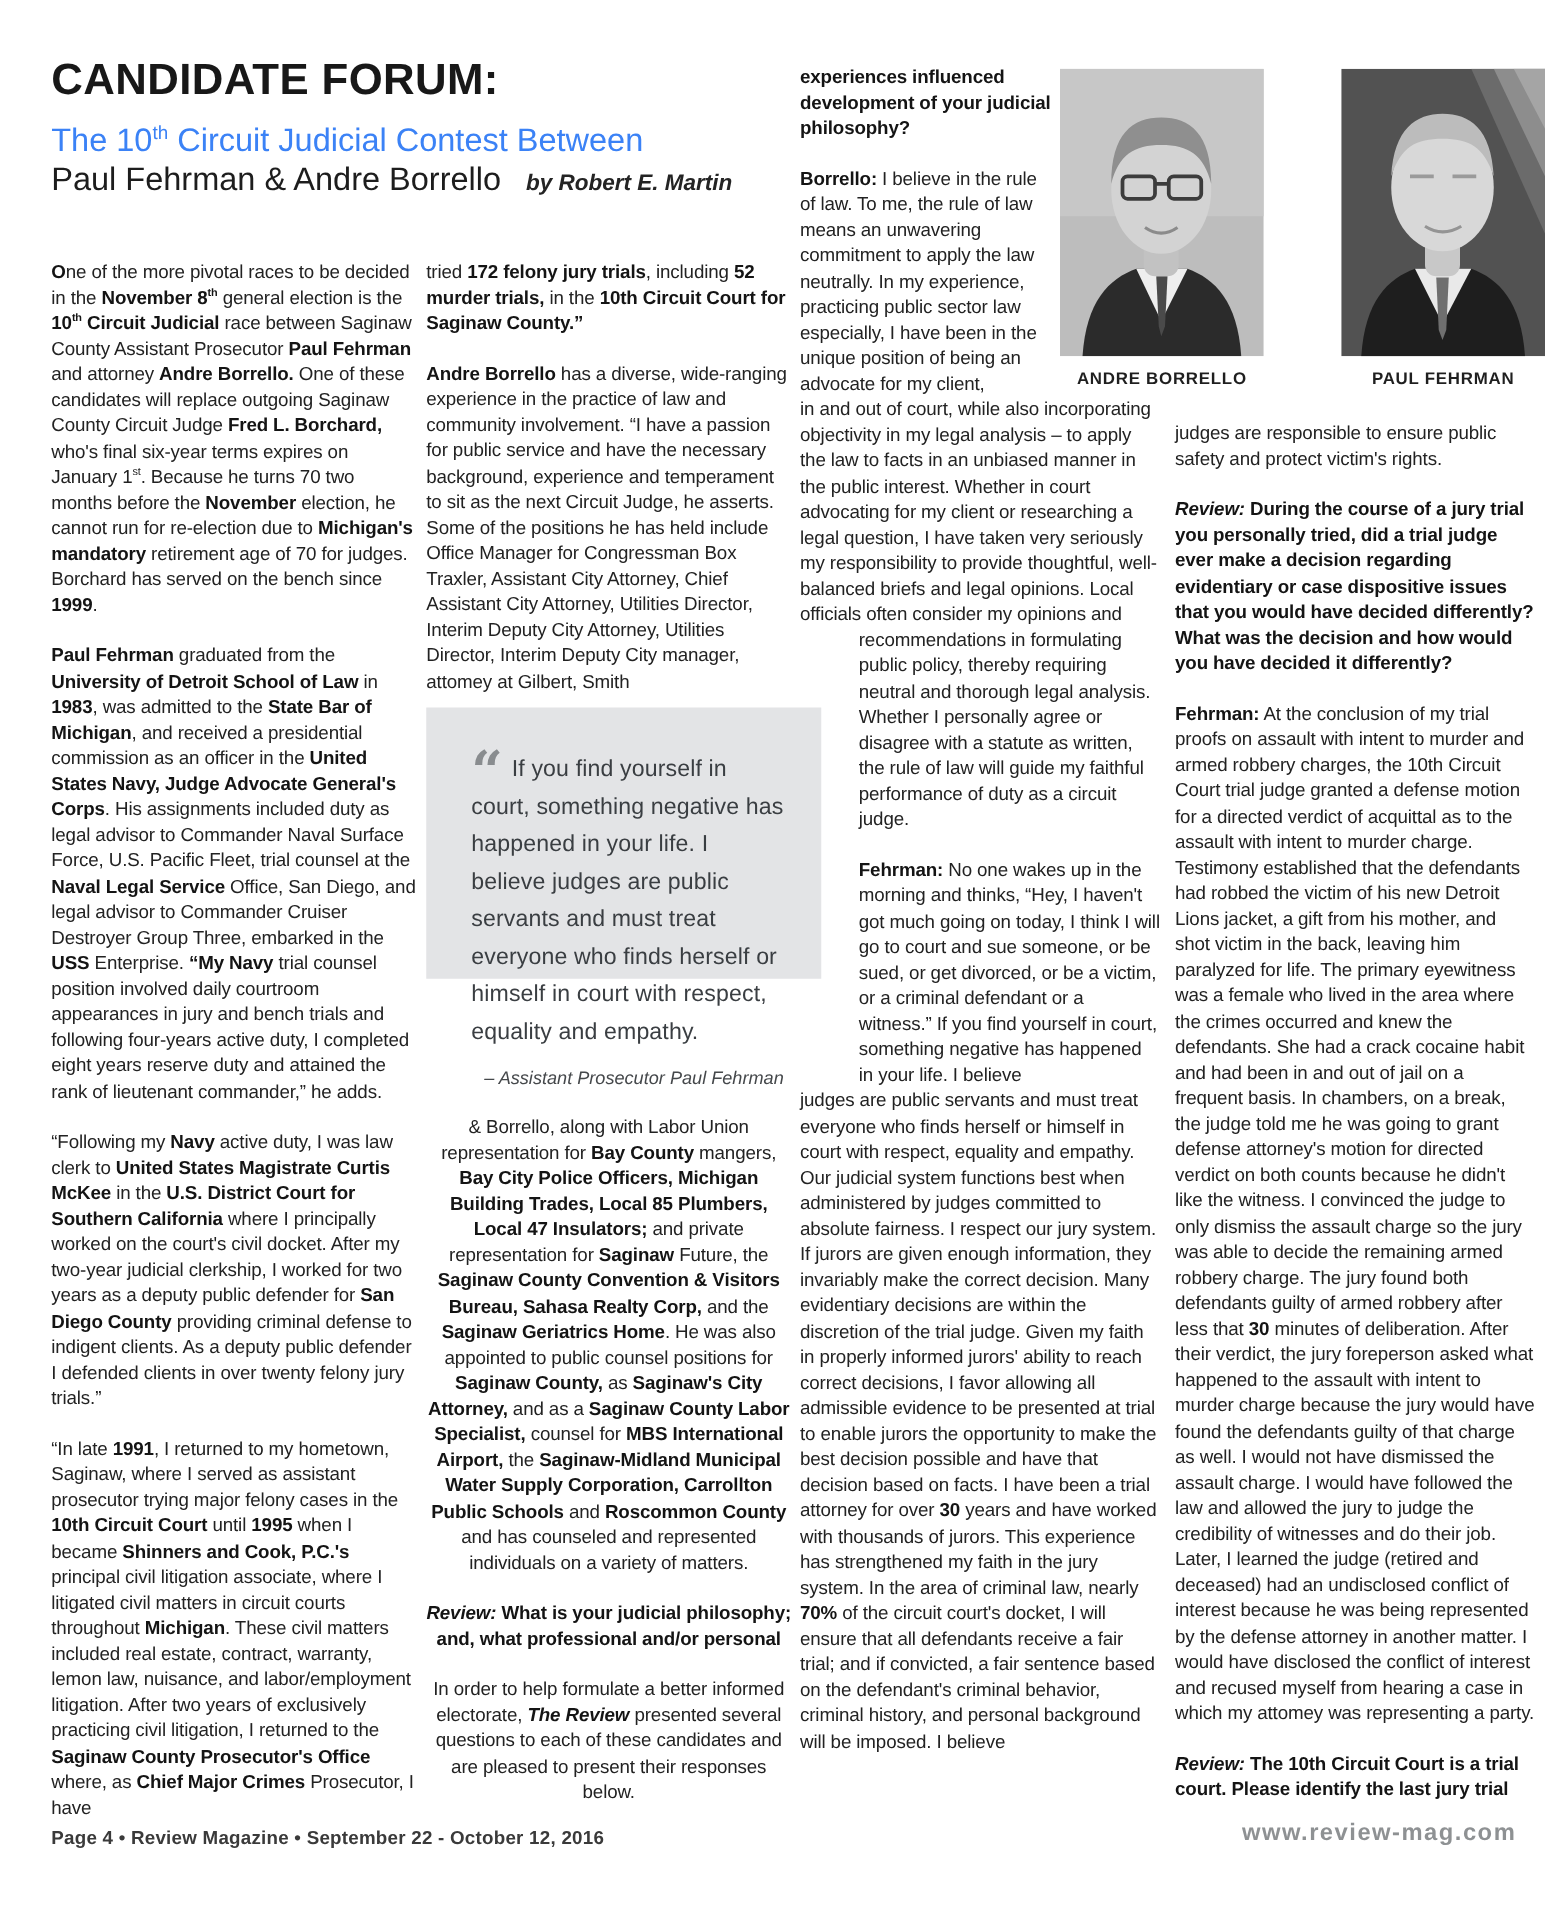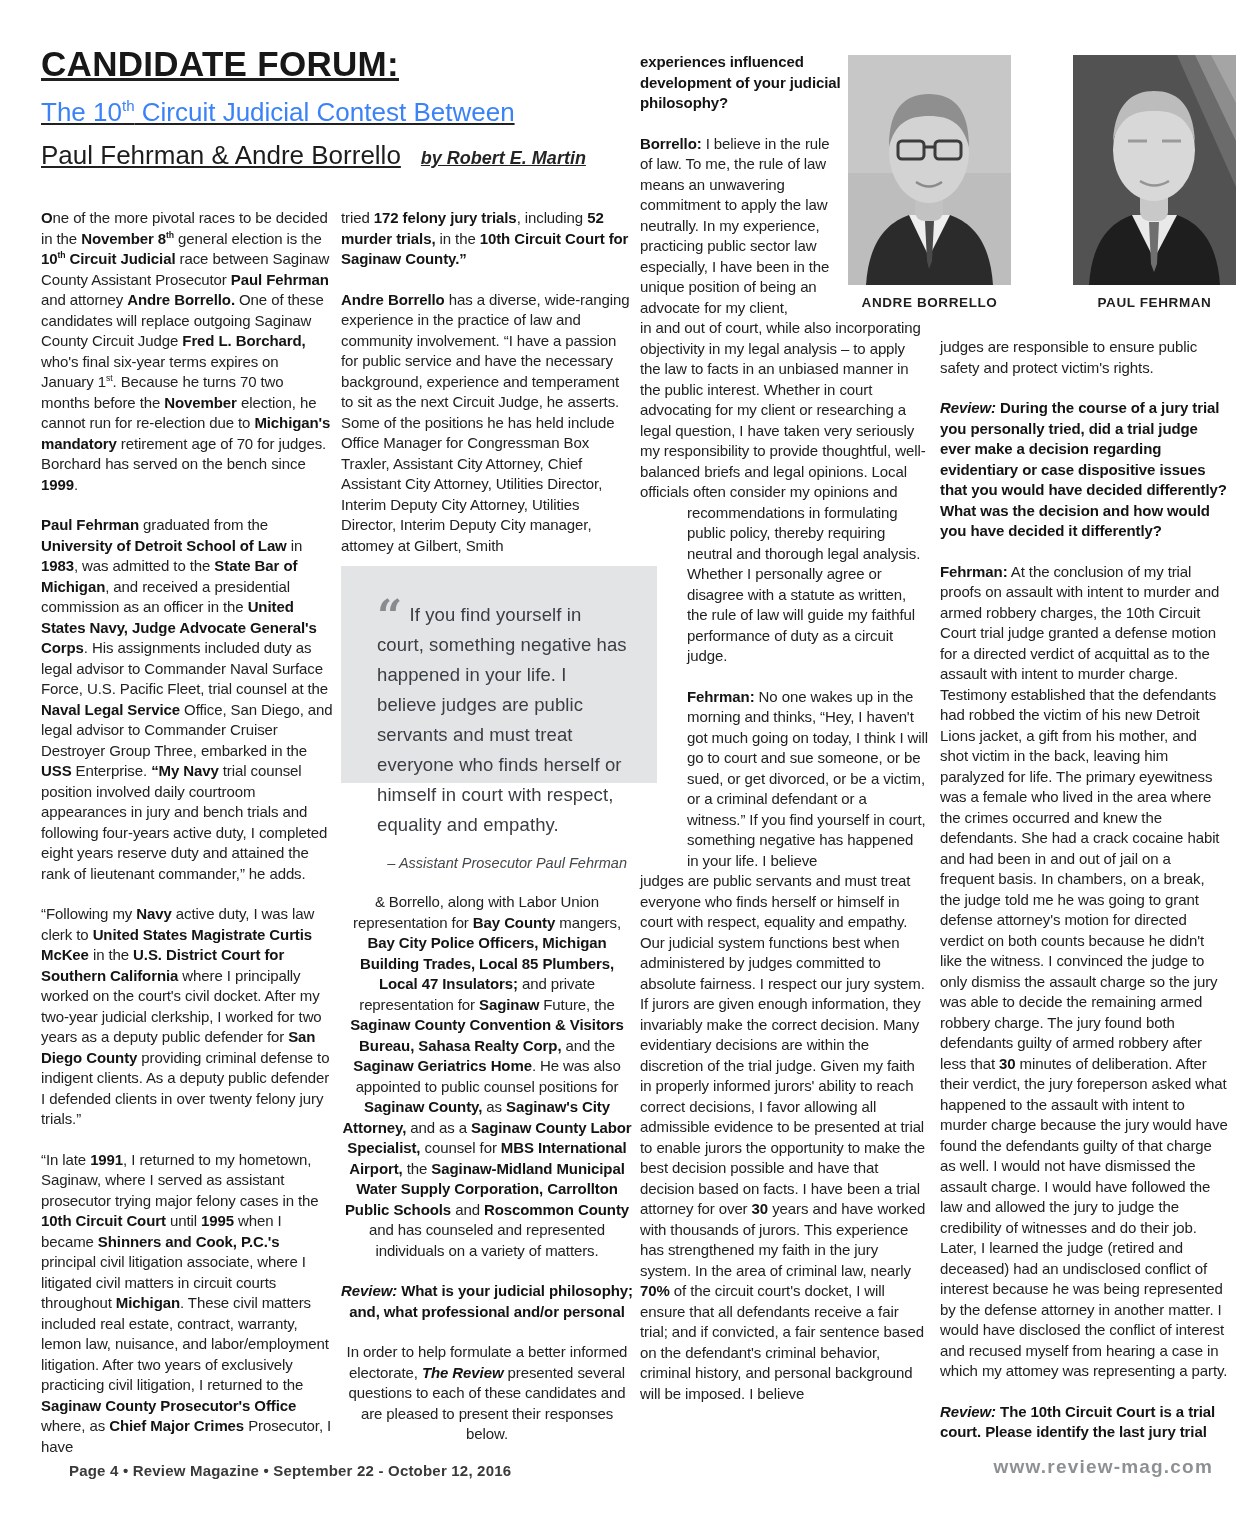--- a/index.html
+++ b/index.html
@@ -1,24 +1,24 @@
 <!DOCTYPE html>
 <html><head>
 <meta charset="utf-8">
 <style>
   html,body{margin:0;padding:0;background:#ffffff;}
   body{width:1254px;height:1539px;position:relative;font-family:"Liberation Sans",sans-serif;color:#202020;}
   .page{position:absolute;inset:0;background:#fff;overflow:hidden;}
   sup{font-size:58%;vertical-align:super;line-height:0;}
 
   
-  .hdr{position:absolute;left:41px;top:44px;text-decoration:underline;}
+  .hdr{position:absolute;left:41px;top:44px;}
   .hdr h1{margin:0;font-size:35px;font-weight:800;letter-spacing:.3px;color:#181818;}
   .sub1{font-size:26px;color:#3b82f6;margin-top:13px;}
-  .sub2row{margin-top:12px;display:flex;align-items:baseline;}
+  .sub2row{margin-top:0;display:flex;align-items:baseline;}
   .sub2{font-size:26px;color:#1d1d1d;}
   .byline{font-style:italic;font-weight:600;font-size:18px;color:#242424;margin-left:20px;}
 
   
   .col{position:absolute;font-size:15px;line-height:20.5px;letter-spacing:-.1px;color:#222;}
   .col p{margin:0 0 20px 0;}
   .col p.cont{margin-top:-20px;}
   .col1{left:41px;top:208px;width:292px;}
   .col2-top{left:341px;top:208px;width:292px;}
   .col2-bot{left:341px;top:892px;width:292px;text-align:center;}
@@ -34,21 +34,21 @@
   .qmark{font-family:"DejaVu Serif",serif;font-weight:bold;font-size:44px;color:#898c8f;line-height:0;vertical-align:-11px;margin-right:7px;}
   .quote-attr{font-style:italic;font-size:14.5px;color:#45484b;text-align:right;margin-top:15px;padding-right:2px;}
 
   
   .photos{position:absolute;left:848px;top:55px;display:flex;gap:62px;}
   .photos figure{margin:0;width:163px;}
   .photos svg{display:block;width:163px;height:230px;}
   .photos figcaption{text-align:center;font-weight:bold;font-size:13.5px;letter-spacing:.6px;margin-top:10px;color:#1f1f1f;}
 
   
-  .foot-left{position:absolute;left:41px;top:1462px;font-weight:bold;font-size:15px;color:#3a3a3a;letter-spacing:.2px;margin-left:28px;}
+  .foot-left{position:absolute;left:41px;top:1462px;font-weight:bold;font-size:15px;color:#3a3a3a;letter-spacing:.2px;}
   .foot-right{position:absolute;right:41px;top:1456px;font-weight:bold;font-size:19px;color:#8e9193;letter-spacing:1.2px;}
 </style>
 </head>
 <body>
 
 <div class="page">
 
   <header class="hdr">
     <h1>CANDIDATE FORUM:</h1>
     <div class="sub1">The 10<sup>th</sup> Circuit Judicial Contest Between</div>

